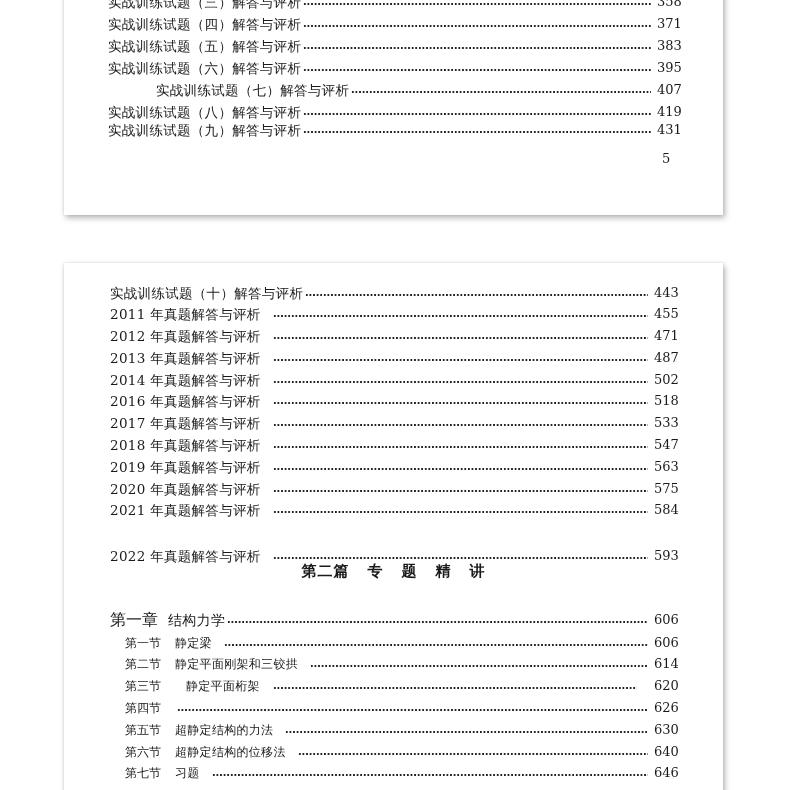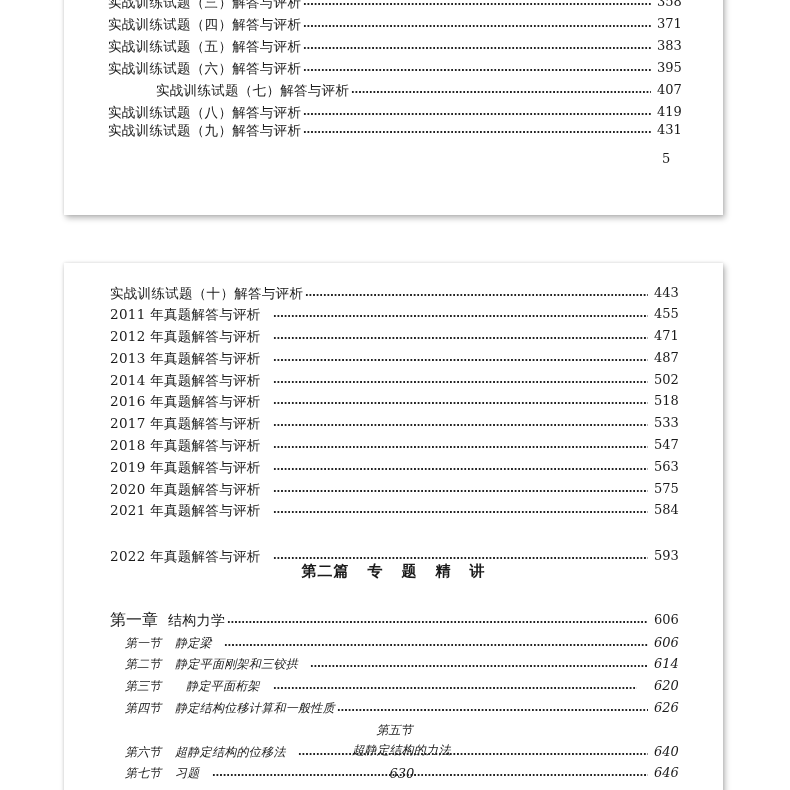--- a/index.html
+++ b/index.html
@@ -25,21 +25,21 @@
     .toc-row .label { flex: 0 0 auto; letter-spacing: 0.3px; }
     .toc-row .leader {
       flex: 1 1 auto; height: 2px; margin: 0 6px 0 2px;
       background-image: radial-gradient(circle, #222 0.8px, transparent 1px);
       background-size: 3.6px 2px; background-repeat: repeat-x;
       align-self: center; margin-top: 4px;
     }
     .toc-row .leader.gap { margin-left: 12px; }
     .toc-row .pg { flex: 0 0 auto; width: 24px; text-align: right; font-size: 13px; }
 
-    .toc-row.section { font-size: 12px; font-style: italic; }
+    .toc-row.section { font-size: 12px; }
     .toc-row.section .num { flex: 0 0 auto; width: 50px; }
     .toc-row.chapter .num { flex: 0 0 auto; width: 58px; font-size: 16px; }
     .toc-row.chapter .label { font-size: 14px; }
 
     .page-number {
       position: absolute; font-size: 13px;
     }
     .part-title {
       position: absolute; left: 0; width: 100%; text-align: center;
       font-size: 15px; font-weight: bold; letter-spacing: 1px;
@@ -176,25 +176,24 @@
     <span class="pg">614</span>
   </div>
   <div class="toc-row section" style="left:61px; right:45px; top:413px;gap:11px;">
     <span class="num">第三节</span>
     <span class="label">静定平面桁架</span>
     <span class="leader"></span>
     <span class="pg">620</span>
   </div>
   <div class="toc-row section" style="left:61px; right:45px; top:435px;">
     <span class="num">第四节</span>
-    <span class="label">静定结构位移计算和一般性质</span>
     <span class="leader"></span>
     <span class="pg">626</span>
   </div>
-  <div class="toc-row section" style="left:61px; right:45px; top:457px;flex-direction:column;">
+  <div class="toc-row section" style="left:61px; right:45px; top:457px;">
     <span class="num">第五节</span>
     <span class="label">超静定结构的力法</span>
     <span class="leader gap"></span>
     <span class="pg">630</span>
   </div>
   <div class="toc-row section" style="left:61px; right:45px; top:479px;">
     <span class="num">第六节</span>
     <span class="label">超静定结构的位移法</span>
     <span class="leader gap"></span>
     <span class="pg">640</span>

